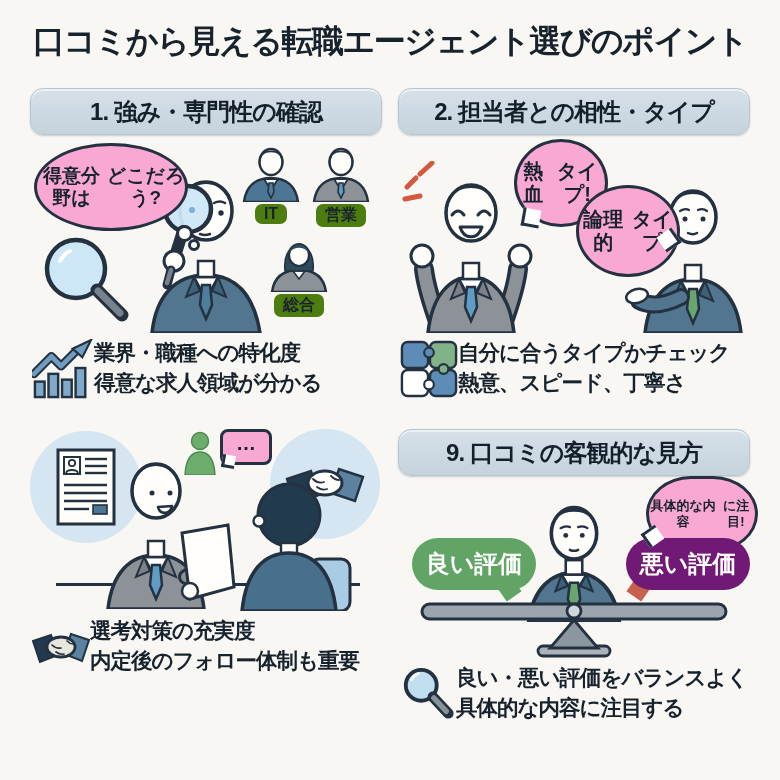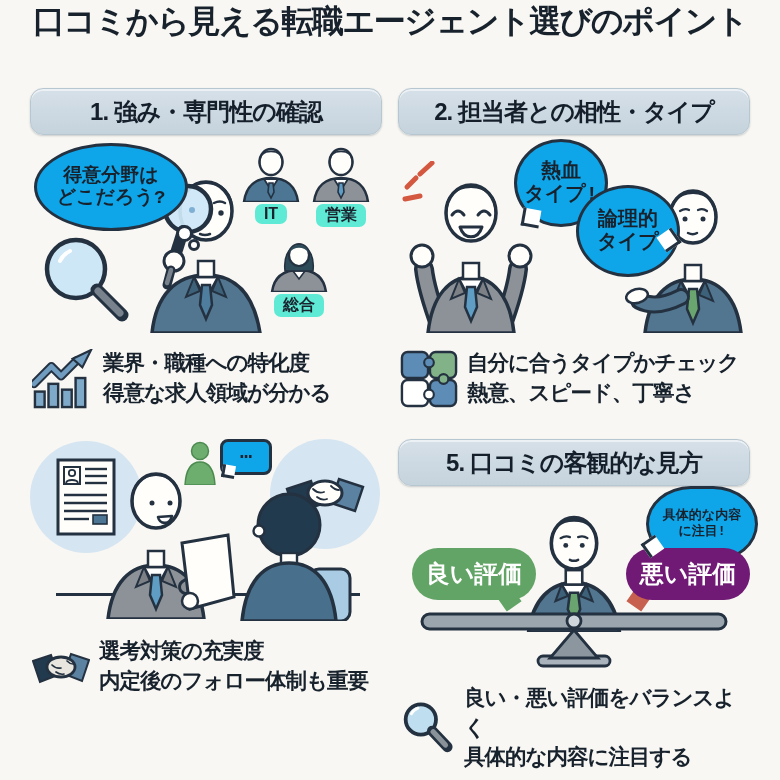--- a/index.html
+++ b/index.html
@@ -5,52 +5,52 @@
   html,body{margin:0;padding:0;}
   body{
     width:780px;height:780px;overflow:hidden;
     background:#f8f7f3;
     font-family:"Liberation Sans","DejaVu Sans",sans-serif;
     color:#1b2531;
     -webkit-font-smoothing:antialiased;
   }
   .canvas{position:relative;width:780px;height:780px;background:#f8f7f3;}
   .title{
-    text-align:center;
+    padding-top:20px;text-align:center;
     font-size:32px;font-weight:900;letter-spacing:-1.5px;
     color:#18222d;
   }
   .grid{
     position:absolute;left:30px;top:88px;width:720px;
     display:grid;grid-template-columns:352px 352px;column-gap:16px;row-gap:30px;
   }
   .section{position:relative;}
   .badge{
     height:45px;border-radius:13px;
     background:linear-gradient(#d6e0e8,#c5d3dd);
     border:1px solid #b7c7d2;
     box-shadow:0 1px 2px rgba(30,45,60,.22), inset 0 2px 0 rgba(255,255,255,.55);
     display:flex;align-items:center;justify-content:center;
     font-size:24px;font-weight:900;letter-spacing:-1px;color:#141f2b;
   }
   .illus{position:relative;width:352px;}
   .illus.tall{height:198px;}
   .illus.short{height:182px;}
-  .caption{display:flex;align-items:center;gap:9px;margin-top:16px;padding-left:2px;}
+  .caption{display:flex;align-items:center;gap:0;margin-top:6px;padding-left:2px;}
   .caption .txt{font-size:21.5px;font-weight:900;letter-spacing:-1px;line-height:1.38;color:#18222d;}
   .bubble{
-    position:absolute;background:#0ea5e9;border:3.5px solid #243140;
-    display:flex;flex-direction:column;align-items:center;justify-content:center;
-    text-align:center;font-weight:900;color:#18222d;z-index:5;font-family:Liberation Mono, monospace;
+    position:absolute;background:#f9a8d4;border:3.5px solid #243140;
+    display:flex;flex-direction:row;align-items:center;justify-content:center;
+    text-align:center;font-weight:900;color:#18222d;z-index:5;
   }
   .btail{position:absolute;background:#fff;border-right:3.5px solid #243140;border-bottom:3.5px solid #243140;z-index:6;}
   .dot{position:absolute;background:#fff;border:3px solid #243140;border-radius:50%;z-index:5;}
   .avatar{position:absolute;width:66px;display:flex;flex-direction:column;align-items:center;z-index:3;}
   .pill{
-    margin-top:2px;background:#5eead4;border-radius:7px;padding:1px 9px;
+    margin-top:2px;background:#4d7c0f;border-radius:7px;padding:1px 9px;
     font-size:16px;font-weight:800;color:#19232e;white-space:nowrap;
   }
   .rate{
     position:absolute;width:124px;height:52px;border-radius:26px;z-index:5;
     display:flex;align-items:center;justify-content:center;
     color:#fff;font-size:24px;font-weight:900;letter-spacing:0;
   }
   .rate.good{background:#61a465;}
   .rate.bad{background:#701a75;}
   .rtail{position:absolute;width:18px;height:18px;z-index:4;}
@@ -312,21 +312,21 @@
           <path d="M20,21 q4,4 9,3 M24,28 q4,3 8,2 M35,17 q3,3 6,3" fill="none" stroke="#243140" stroke-width="1.7" stroke-linecap="round"></path>
         </svg>
         <div class="txt">
           <div>選考対策の充実度</div>
           <div>内定後のフォロー体制も重要</div>
         </div>
       </div>
     </div>
 
     <div class="section">
-      <div class="badge">5. 口コミの客観的な見方</div>
+      <div class="badge">9. 口コミの客観的な見方</div>
       <div class="illus short">
 
         <svg class="abs" style="left:124px;top:14px;z-index:2;" width="104" height="132" viewBox="0 0 100 128">
           <path d="M6,128 C10,96 28,80 50,80 C72,80 90,96 94,128 Z" fill="#52768f" stroke="#243140" stroke-width="3.5"></path>
           <path d="M38,82 L50,102 L62,82 Z" fill="#ffffff" stroke="#243140" stroke-width="2.5"></path>
           <path d="M38,82 L32,98 L44,93 Z" fill="#3e617a" stroke="#243140" stroke-width="2"></path>
           <path d="M62,82 L68,98 L56,93 Z" fill="#3e617a" stroke="#243140" stroke-width="2"></path>
           <path d="M46,90 L54,90 L56,106 L50,120 L44,106 Z" fill="#6aa56f" stroke="#243140" stroke-width="2.5"></path>
           <rect x="42" y="68" width="16" height="14" fill="#fffefb" stroke="#243140" stroke-width="2.5"></rect>
           <ellipse cx="50" cy="42" rx="22" ry="25" fill="#fffefb" stroke="#243140" stroke-width="3.5"></ellipse>

